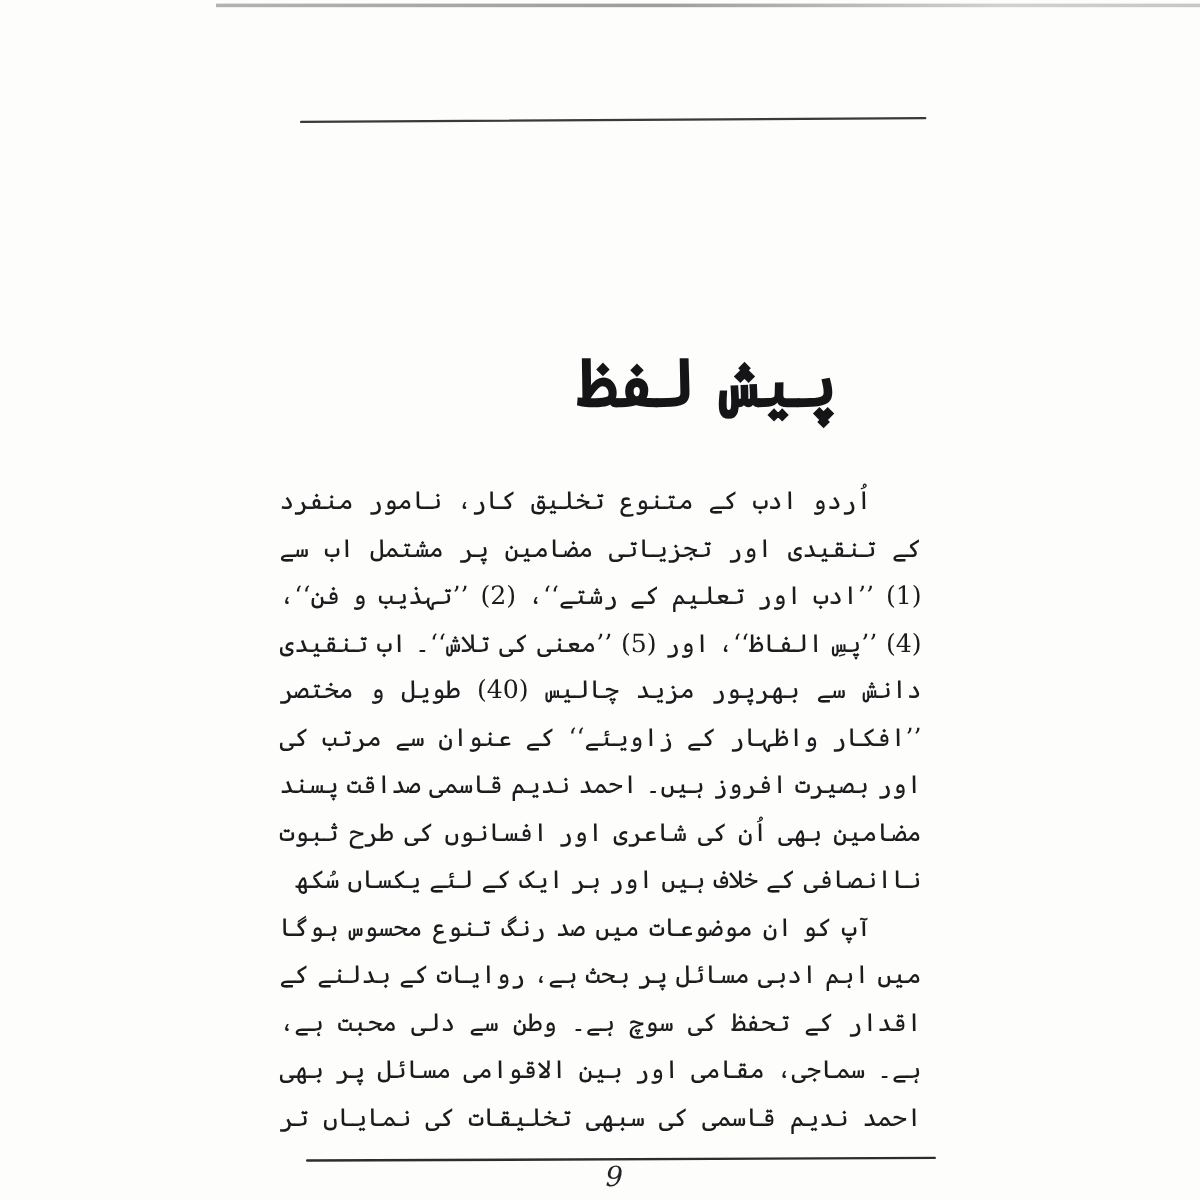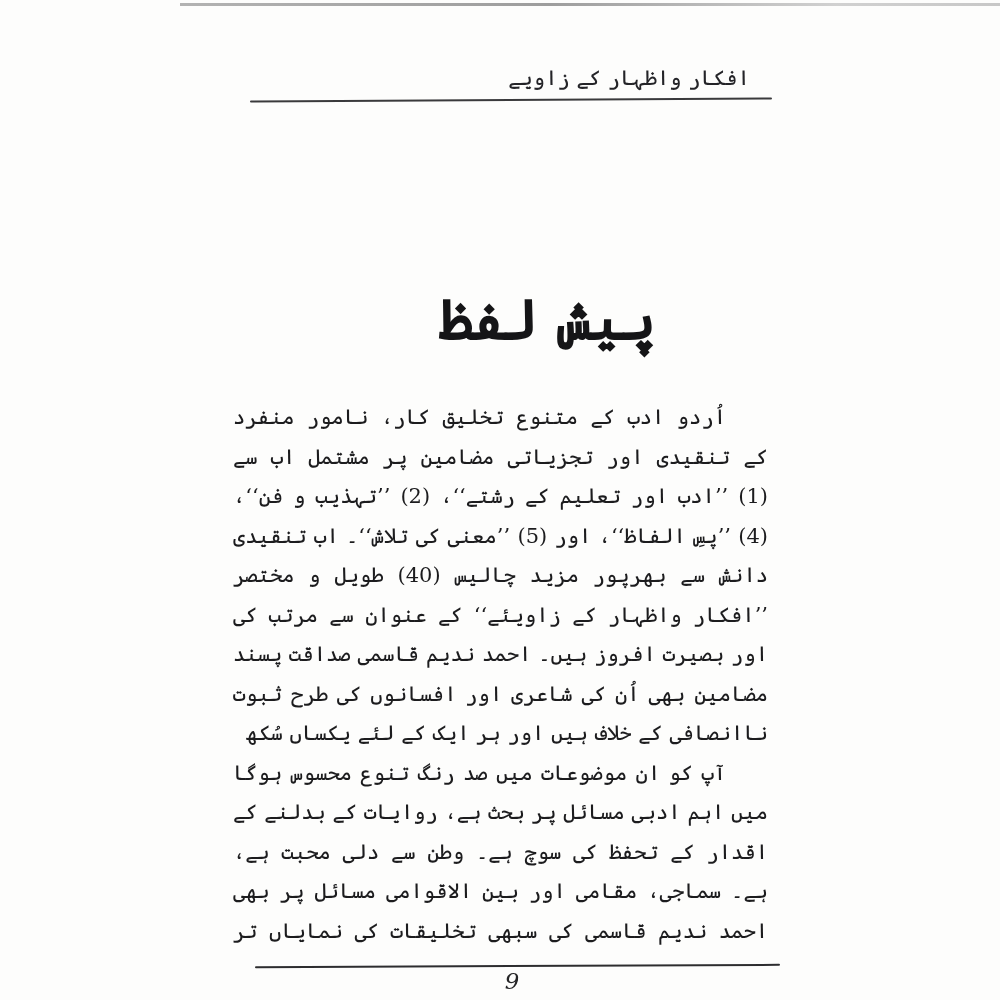--- a/index.html
+++ b/index.html
@@ -46,21 +46,20 @@
     background: #3a3a3c;
     transform: rotate(-0.35deg);
     border-radius: 1px;
   }
   .chapter-title {
     position: absolute;
     top: 276px;
     left: 398px;
     width: 300px;
     margin: 0;
-    text-align: center;
     direction: rtl;
     font-size: 56px;
     font-weight: bold;
     line-height: 86px;
     color: #151517;
   }
   .body-text {
     position: absolute;
     top: 398px;
     left: 233px;
@@ -105,21 +104,20 @@
     color: #242426;
   }
 </style>
 </head>
 <body>
 
 <div class="scan-page">
 
   <div class="scan-edge-top"></div>
 
-  <div class="running-head">افکار واظہار کے زاویے</div>
 
   <div class="head-rule"></div>
 
   <h1 class="chapter-title">پیش لفظ</h1>
 
   <div class="body-text">
       <div class="para">
         <div class="line full indent">اُردو ادب کے متنوع تخلیق کار، نامور منفرد شاعر، افسانہ نگار اور ادیب احمد ندیم قاسمی</div>
         <div class="line full">کے تنقیدی اور تجزیاتی مضامین پر مشتمل اب سے پہلے پانچ کتابیں شائع ہو چکی ہیں۔</div>
         <div class="line full">(1) ’’ادب اور تعلیم کے رشتے‘‘، (2) ’’تہذیب و فن‘‘، (3) ’’علامہ محمد اقبال....حیات وافکار‘‘،</div>

